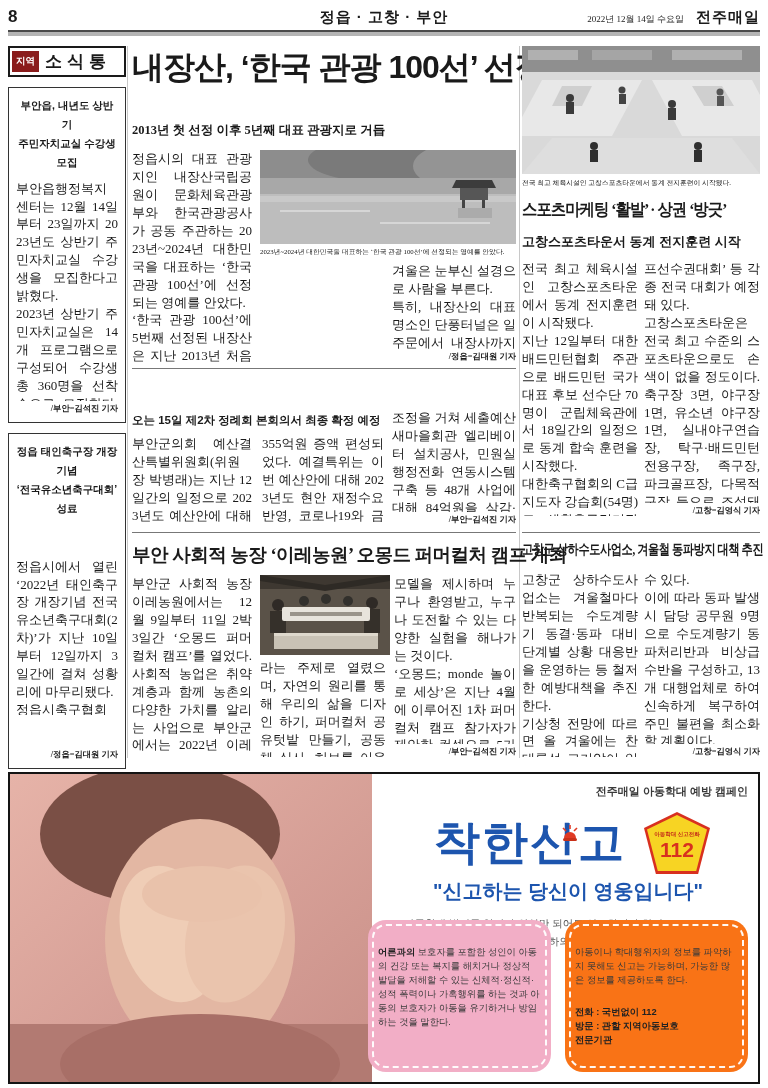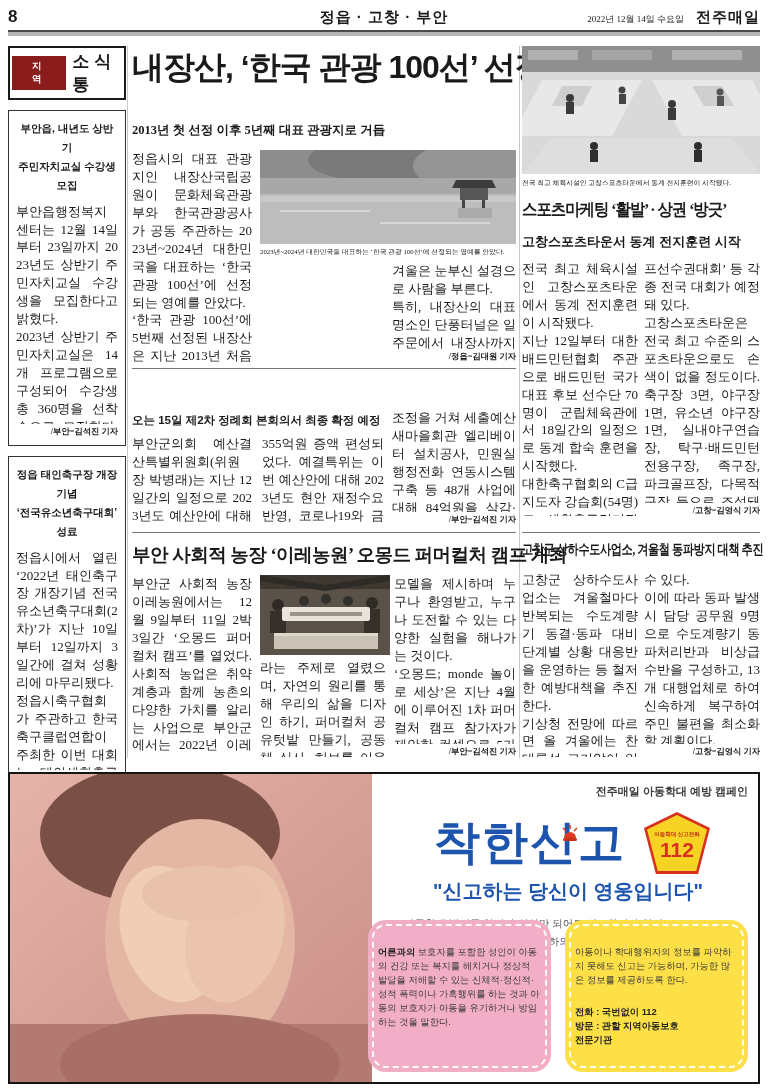--- a/index.html
+++ b/index.html
@@ -13,27 +13,27 @@
   .hdr .sec{font-family:"Liberation Sans",sans-serif;font-weight:800;font-size:15px;letter-spacing:1px;}
   .hdr .rgt{display:flex;justify-content:flex-end;align-items:baseline;gap:12px;}
   .hdr .date{font-size:9px;color:#222;}
   .hdr .mast{font-family:"Liberation Sans",sans-serif;font-weight:800;font-size:15px;letter-spacing:1px;}
   .hrule-top{position:absolute;left:8px;right:8px;top:30px;height:4px;background:#b4b4b4;border-top:2px solid #4a4a4a;}
   
   .vrule{position:absolute;top:46px;height:712px;width:1px;background:#c8c8c8;}
   
   .sidebar{position:absolute;left:8px;top:46px;width:118px;}
   .sb-head{border:2px solid #1a1a1a;display:flex;align-items:center;padding:2px;background:#fff;}
-  .sb-badge{background:#8a1c1c;color:#fff;font-family:"Liberation Sans",sans-serif;font-weight:700;font-size:9.5px;padding:4px 20px;}
+  .sb-badge{background:#8a1c1c;color:#fff;font-family:"Liberation Sans",sans-serif;font-weight:700;font-size:9.5px;padding:4px 4px;}
   .sb-title{font-family:"Liberation Sans",sans-serif;font-weight:800;font-size:17px;letter-spacing:5px;margin-left:6px;}
   .sbox{border:1px solid #333;margin-top:10px;padding:8px 7px;overflow:hidden;display:flex;flex-direction:column;}
   .sbox .ttl{font-family:"Liberation Sans",sans-serif;font-weight:800;font-size:10.5px;text-align:center;line-height:1.8;white-space:pre-line;margin-bottom:8px;}
   .bd{font-size:13px;line-height:1.38;text-align:justify;word-break:break-all;white-space:pre-line;overflow:hidden;flex:1;}
   .by{font-size:8.3px;font-weight:700;text-align:right;margin-top:2px;flex:none;}
-  .sbox1{height:318px;} .sbox2{height:318px;}
+  .sbox1{height:318px;} .sbox2{height:318px;gap:32px;}
   
   .colbox{position:absolute;display:flex;flex-direction:column;overflow:hidden;}
   .caption{font-size:6.8px;white-space:nowrap;overflow:hidden;color:#111;}
   .photo{background:#d6d6d6;overflow:hidden;}
   .photo svg{display:block;}
   
   .st-main{position:absolute;left:132px;top:46px;width:384px;height:318px;}
   .st-main .headline{font-family:"Liberation Sans",sans-serif;font-weight:800;font-size:32px;letter-spacing:-1px;white-space:nowrap;}
   .st-main .subhead{margin-top:32px;font-weight:700;font-size:12.5px;}
   
@@ -62,21 +62,21 @@
   .badge .p-out{position:absolute;inset:0;background:#d8301f;clip-path:polygon(50% 0,100% 26%,82% 100%,18% 100%,0 26%);}
   .badge .p-in{position:absolute;inset:3px;background:#f7d423;clip-path:polygon(50% 0,100% 26%,82% 100%,18% 100%,0 26%);display:flex;flex-direction:column;align-items:center;justify-content:center;}
   .badge .blab{font-size:5.5px;font-weight:700;color:#c32819;font-family:"Liberation Sans",sans-serif;margin-top:6px;}
   .badge .bnum{font-size:21px;font-weight:800;color:#d8301f;font-family:"Liberation Sans",sans-serif;line-height:1.1;}
   .ad-slogan{position:absolute;left:378px;top:104px;right:10px;text-align:center;color:#1d55ae;font-family:"Liberation Sans",sans-serif;font-weight:800;font-size:20px;}
   .ad-desc{position:absolute;left:394px;top:140px;right:10px;font-size:10.5px;color:#555;line-height:1.75;white-space:pre-line;font-family:"Liberation Sans",sans-serif;}
   .ad-boxes{position:absolute;left:358px;right:10px;bottom:10px;height:152px;display:flex;gap:14px;}
   .ad-box{flex:1;border-radius:18px;padding:12px 10px;font-size:9.3px;line-height:1.5;color:#3a3a3a;white-space:pre-line;font-family:"Liberation Sans",sans-serif;outline:2px dashed rgba(255,255,255,.95);outline-offset:-6px;overflow:hidden;}
   .ad-box .bt{font-weight:800;color:#222;}
   .box-pink{background:#f2aec6;}
-  .box-yellow{background:#fde047;}
+  .box-yellow{background:#f97316;}
   .box-blue{background:#c5e2ee;}
   .contact{font-weight:800;color:#222;margin-top:18px;white-space:pre-line;}
 </style>
 </head>
 <body>
 
 <div class="hdr">
   <div class="pn">8</div>
   <div class="sec">정읍 · 고창 · 부안</div>
   <div class="rgt">

